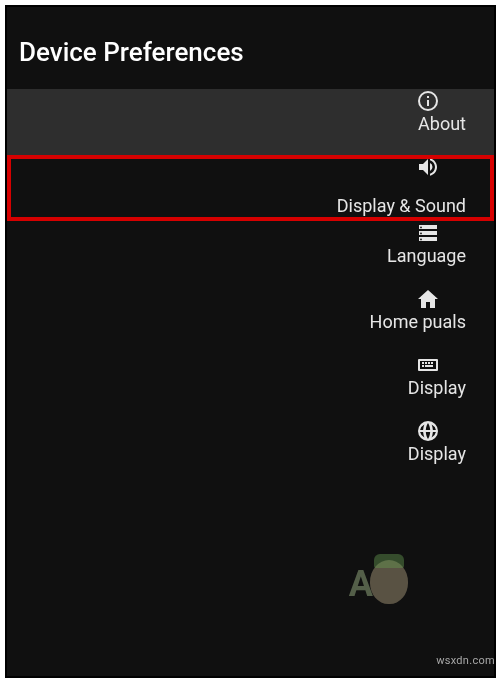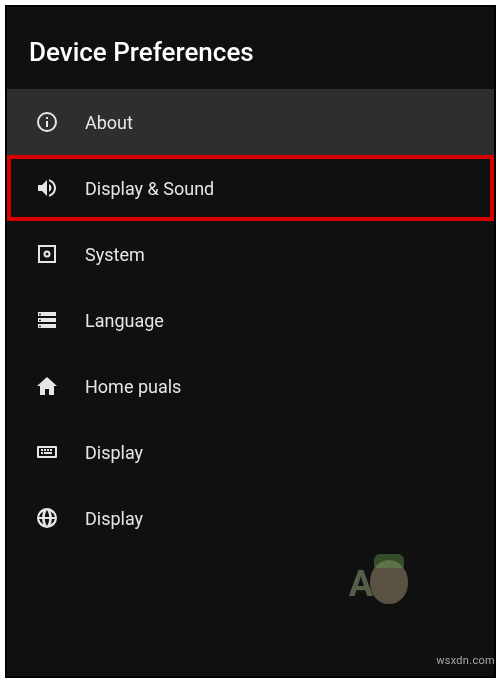--- a/index.html
+++ b/index.html
@@ -12,41 +12,43 @@
       overflow: hidden;
     }
     .frame {
       position: absolute;
       top: 5px; left: 5px; right: 5px; bottom: 5px;
       border: 2px solid #000;
       background: #101010;
       overflow: hidden;
     }
     .header {
-      padding: 30px 28px 22px 22px;
+      padding: 30px 28px 22px 12px;
       color: #fff;
       font-size: 26px;
       font-weight: 500;
     }
     .item {
       display: flex;
-      align-items: center;
+      align-items: flex-end;
       height: 66px;
       padding: 0 28px;
       cursor: pointer;
       color: #e6e6e6;
       position: relative;
+      flex-direction: column;
     }
     .item.selected {
       background: #2e2e2e;
     }
     .item.highlighted {
       outline: 4px solid #d60000;
       outline-offset: -4px;
       z-index: 2;
+      gap: 16px;
     }
     .icon {
       width: 24px;
       height: 24px;
       margin-right: 26px;
       flex-shrink: 0;
       display: flex;
       align-items: center;
       justify-content: center;
     }
@@ -121,30 +123,20 @@
     <span class="icon">
       <svg viewBox="0 0 24 24">
           <path d="M3 9v6h4l5 5V4L7 9H3zm13.5 3a4.5 4.5 0 00-2.5-4v8a4.5 4.5 0 002.5-4zM14 3.2v2.1c2.9.9 5 3.5 5 6.7s-2.1 5.8-5 6.7v2.1c4-1 7-4.5 7-8.8s-3-7.8-7-8.8z"></path>
         </svg>
     </span>
     <div class="labels">
         <span class="label">Display &amp; Sound</span>
       </div>
   </div>
 
-  <div class="item">
-    <span class="icon">
-      <svg viewBox="0 0 24 24">
-          <path d="M3 3h18v18H3V3zm2 2v14h14V5H5zm7 3.5a3.5 3.5 0 110 7 3.5 3.5 0 010-7zm0 2a1.5 1.5 0 100 3 1.5 1.5 0 000-3z"></path>
-        </svg>
-    </span>
-    <div class="labels">
-        <span class="label">System</span>
-      </div>
-  </div>
 
   <div class="item">
     <span class="icon">
       <svg viewBox="0 0 24 24">
           <path d="M3 4h18v4H3V4zm0 6h18v4H3v-4zm0 6h18v4H3v-4zM5 5.5a.9.9 0 100 1.8.9.9 0 000-1.8zm0 6a.9.9 0 100 1.8.9.9 0 000-1.8zm0 6a.9.9 0 100 1.8.9.9 0 000-1.8z"></path>
         </svg>
     </span>
     <div class="labels">
         <span class="label">Language</span>
       </div>

